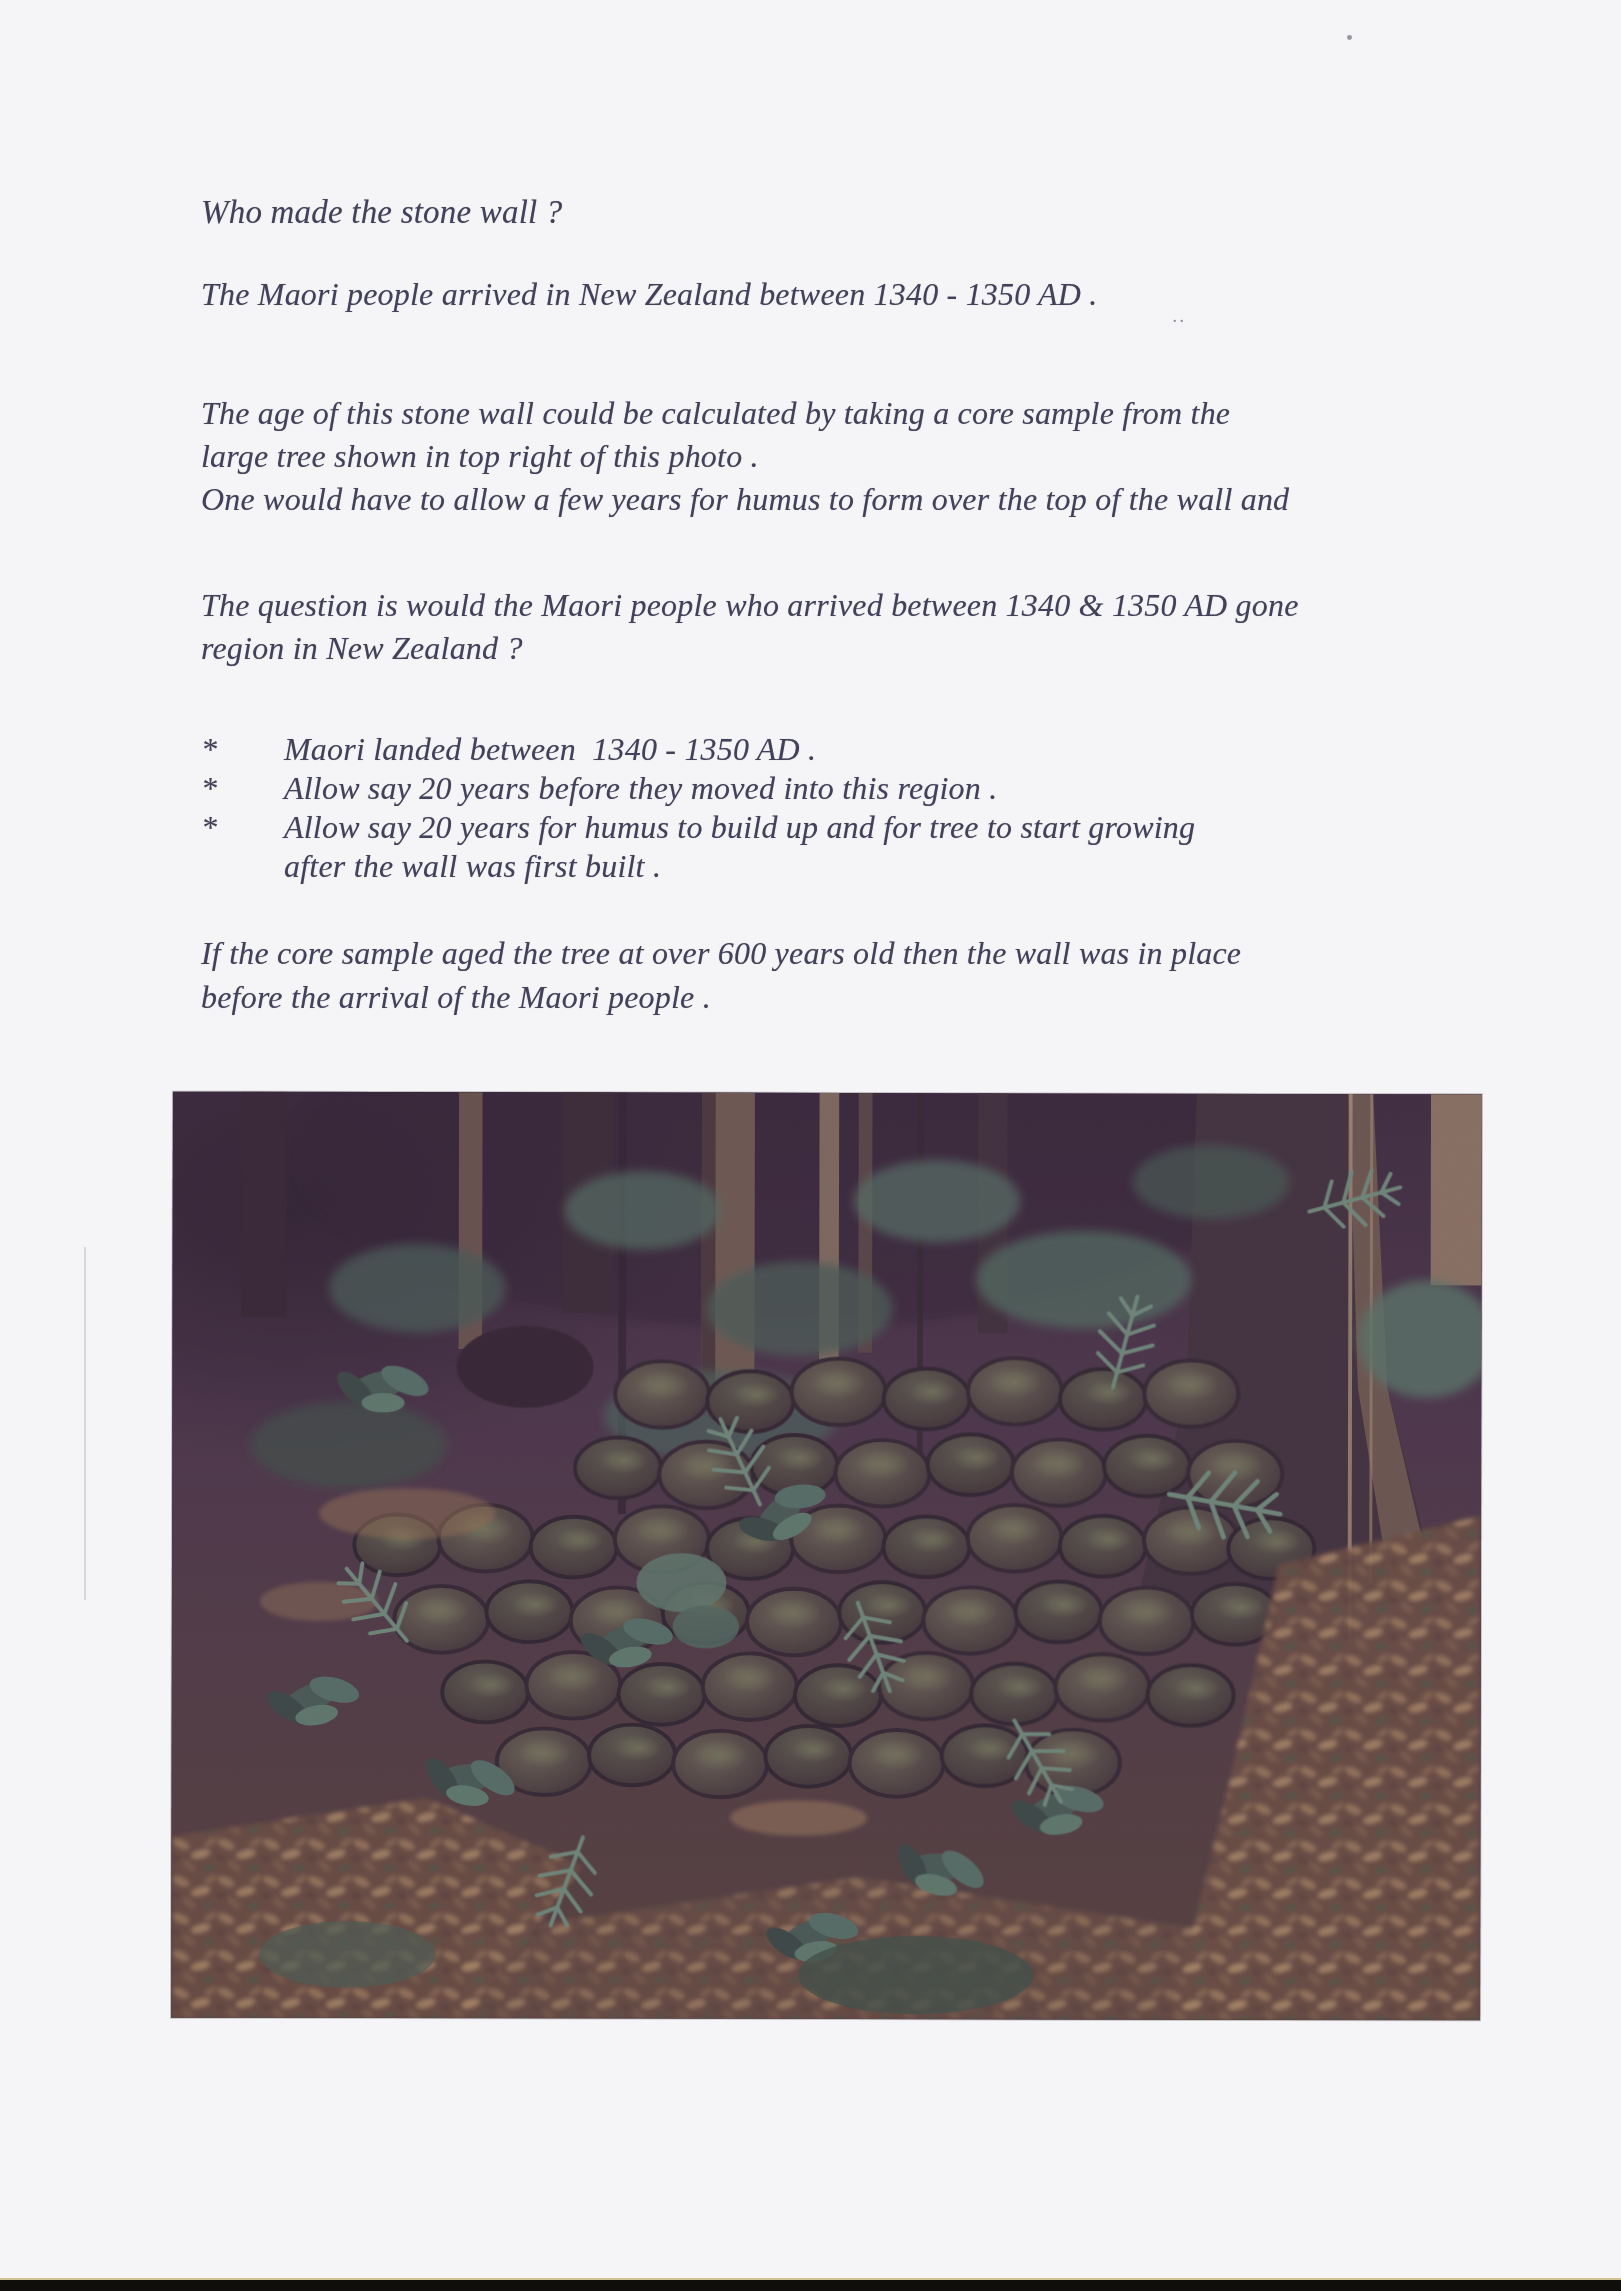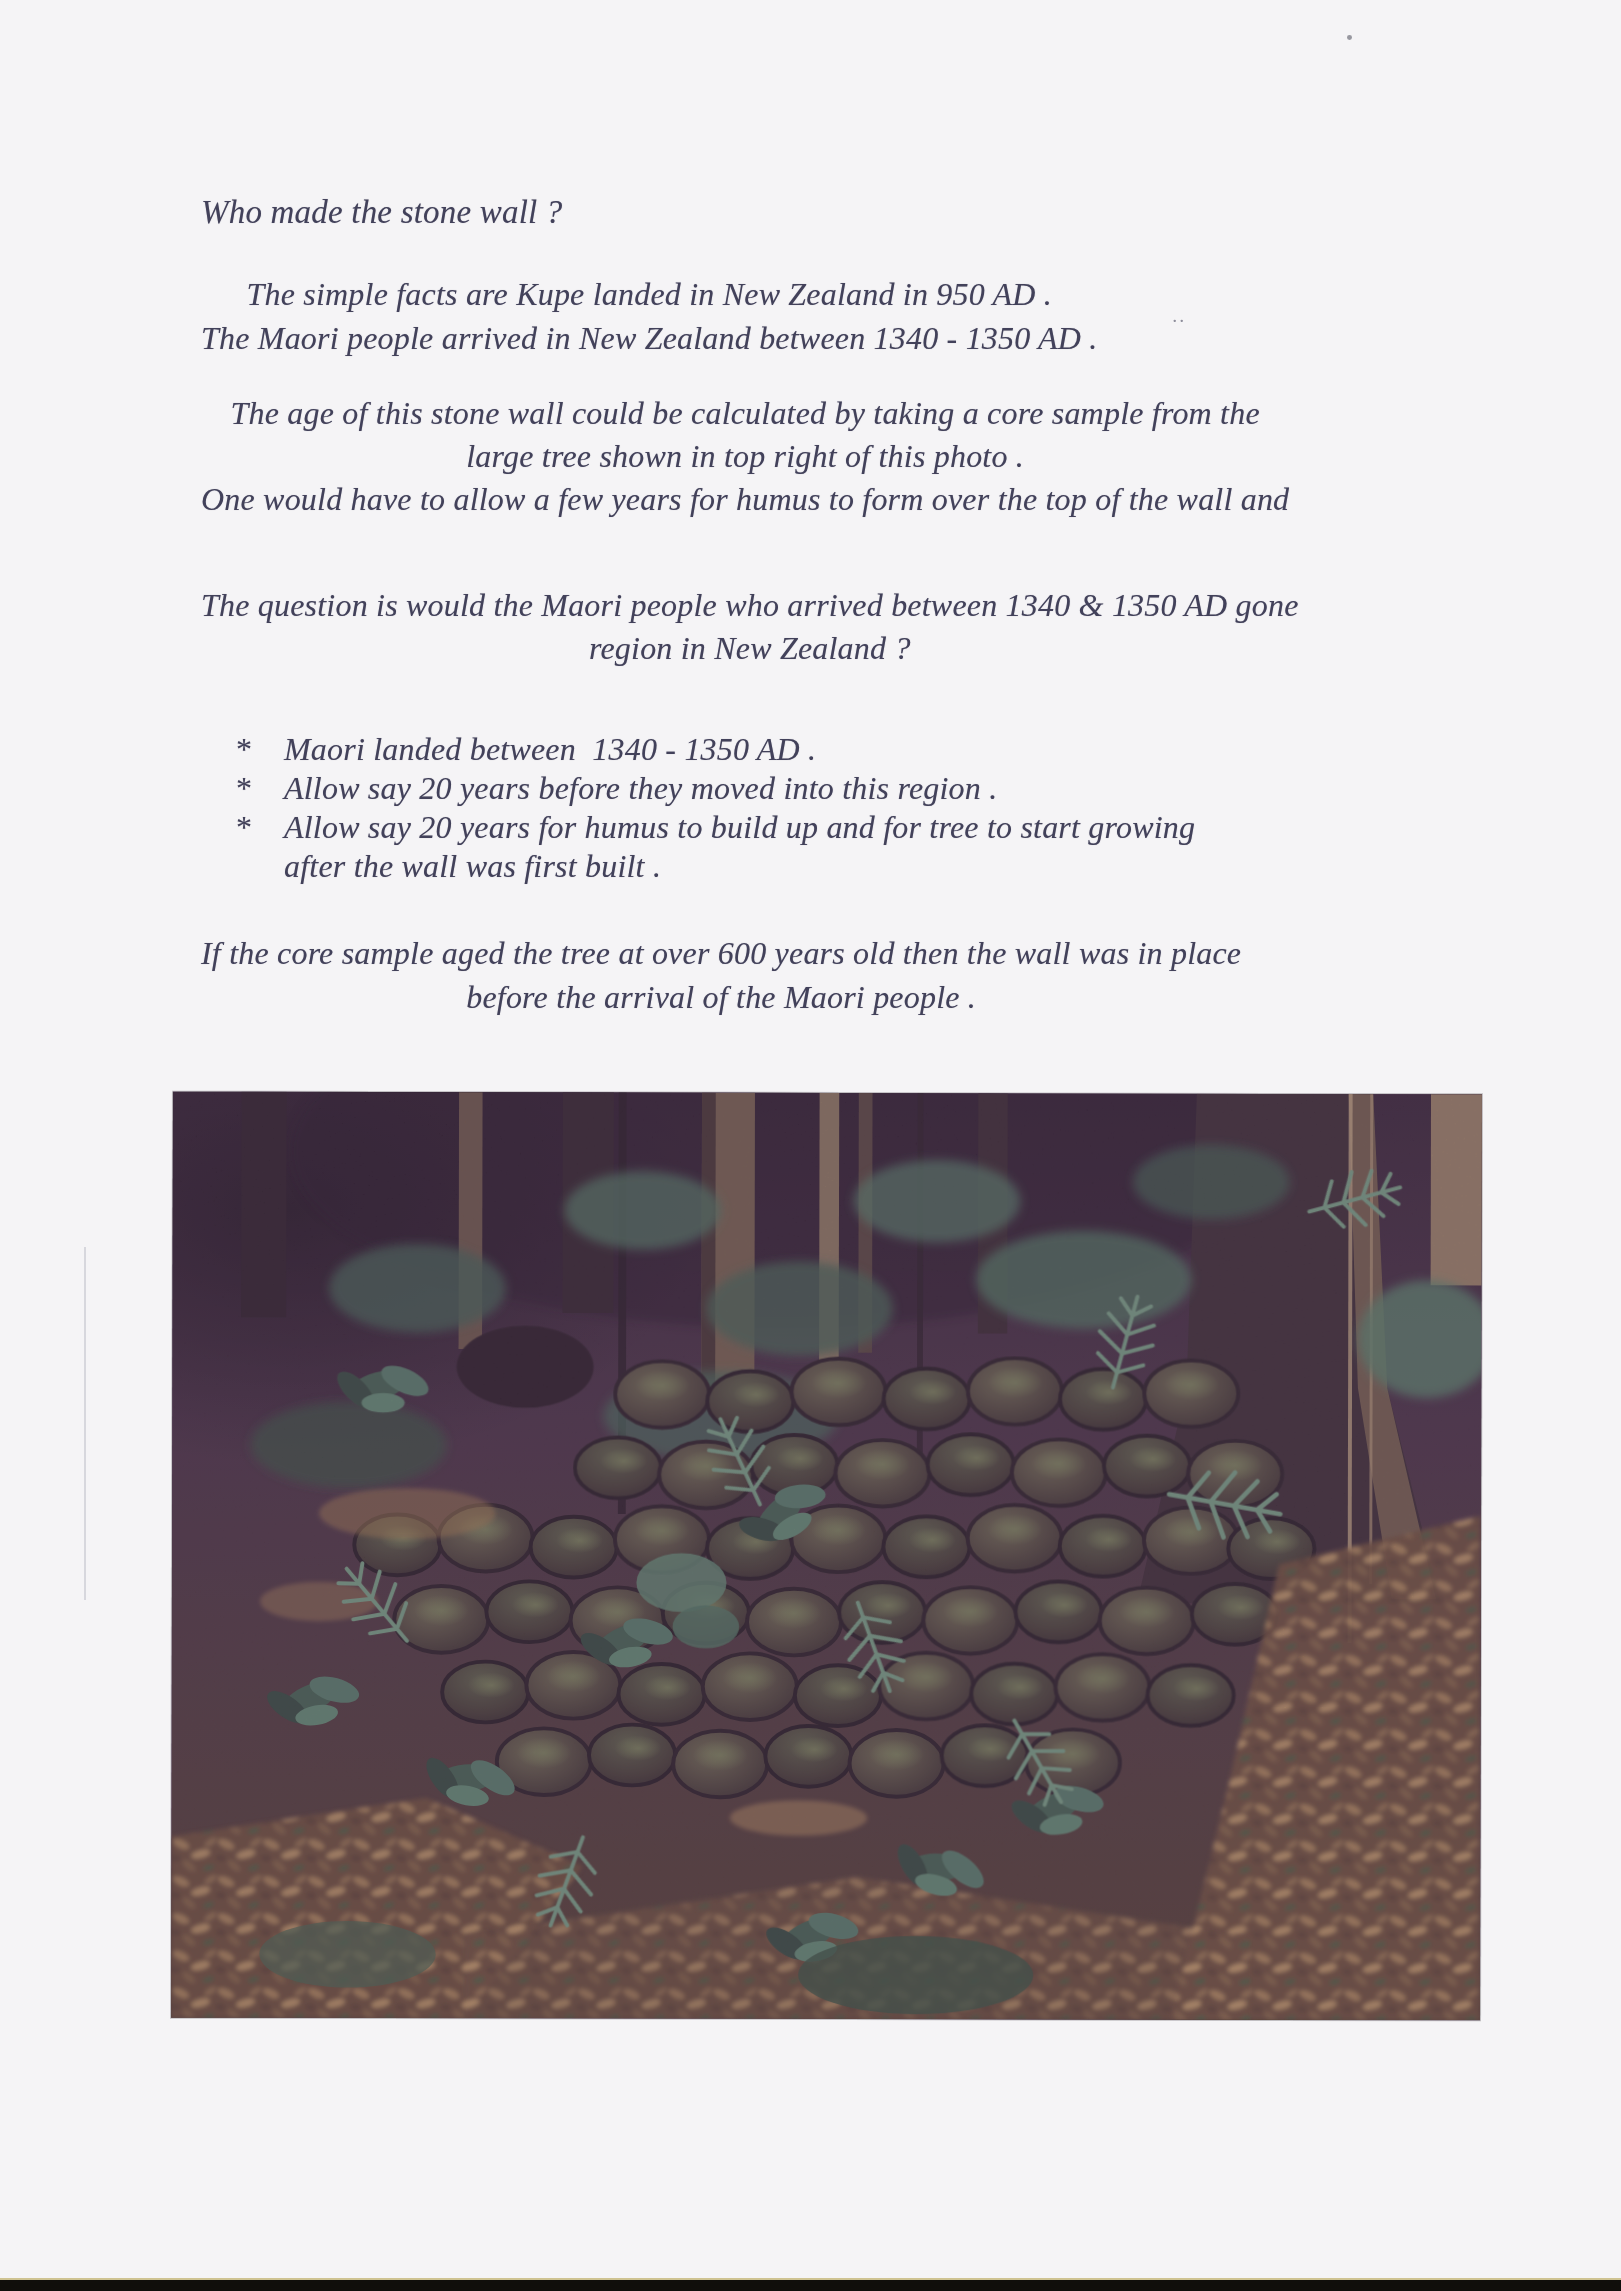--- a/index.html
+++ b/index.html
@@ -3,21 +3,20 @@
 <meta charset="utf-8">
 <style>
   html,body{margin:0;padding:0;background:#e8e8ea;}
   .page{
     position:relative;
     width:1621px;height:2292px;
     background:#f5f4f6;
     overflow:hidden;
     font-family:"Liberation Serif","DejaVu Serif",serif;
     color:#42415a;
-    text-align:center;
   }
   .textblock{
     position:absolute;
     left:201px;
     font-style:italic;
     font-size:32px;
     letter-spacing:0.2px;
     text-shadow:0 0 1px rgba(62,62,88,.35);
   }
   .line{white-space:pre;}
@@ -57,21 +56,20 @@
 <div class="page">
 
   <div class="speck"></div>
   <div class="scan-line"></div>
 
   <div class="textblock title" style="top:194px">
     <div class="line">Who made the stone wall ?</div>
   </div>
 
   <div class="textblock lh45" style="top:272px">
-    <div class="line">The simple facts are Kupe landed in New Zealand in 950 AD .</div>
     <div class="line">The Maori people arrived in New Zealand between 1340 - 1350 AD .</div>
   </div>
   <div class="stray">··</div>
 
   <div class="textblock lh44" style="top:392px">
     <div class="line">The age of this stone wall could be calculated by taking a core sample from the</div>
     <div class="line">large tree shown in top right of this photo .</div>
     <div class="line">One would have to allow a few years for humus to form over the top of the wall and</div>
   </div>
 

